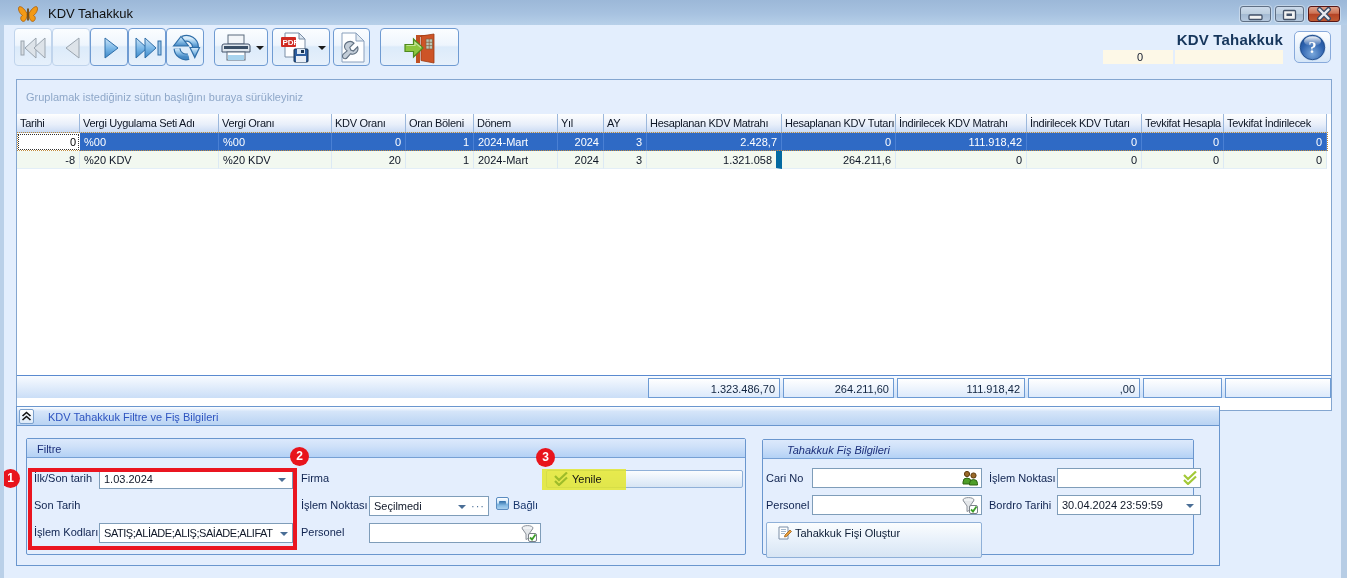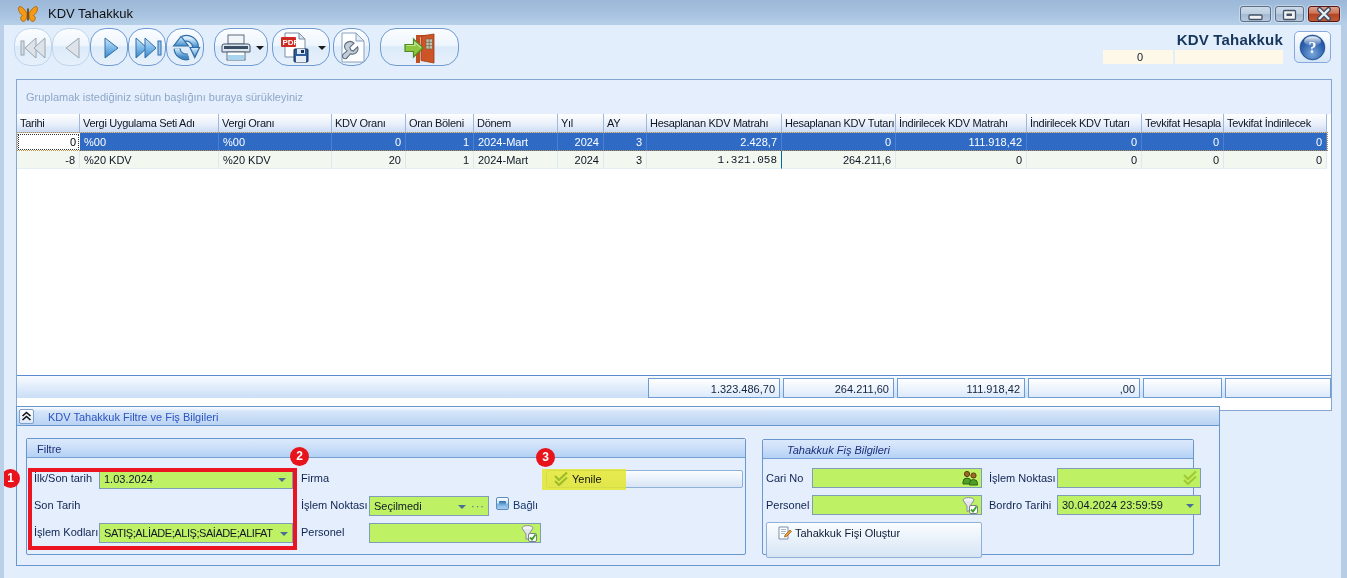--- a/index.html
+++ b/index.html
@@ -10,21 +10,21 @@
 
 
 #titlebar { position:absolute; top:0; left:0; width:1347px; height:25px;
   background:linear-gradient(#9cb8d8 0%, #a7c2e0 55%, #b7d0e9 100%); }
 #title-text { position:absolute; left:48px; top:6px; font-size:13px; color:#101010; }
 .capbtn { position:absolute; top:6px; height:16px; border:1px solid #5f6f84; border-radius:3px;
   background:linear-gradient(#ccdaeb 0%, #bccede 48%, #a4bad2 52%, #b6c9de 100%); box-shadow:0 0 0 1px rgba(255,255,255,0.35); }
 
 
 #toolbar { position:absolute; top:28px; left:0; width:1347px; height:44px; }
-.tbtn { position:absolute; top:0; height:38px; border-radius:16px; border:1px solid #6f9bd2;
+.tbtn { position:absolute; top:0; height:38px; border-radius:4px; border:1px solid #6f9bd2;
   background:linear-gradient(#fbfdff 0%, #eef5fd 45%, #dcebfa 50%, #e6f0fb 100%); }
 .tbtn.dis { border:1px solid #c0d4ec; }
 
 
 #grid { position:absolute; left:16px; top:79px; width:1316px; height:332px; background:#ffffff; border:1px solid #84a6d0; }
 #groupband { position:absolute; left:0; top:0; width:1314px; height:34px; background:#e4eefd; }
 #groupband div { position:absolute; left:9px; top:11px; color:#8ea7c8; }
 .hcell { position:absolute; top:34px; height:19px; background:linear-gradient(#fefefe 0%, #e8effa 55%, #ccdcf4 95%, #88aede 100%);
   border-right:1px solid #9cb8dc; color:#0d1524; padding:3px 0 0 3px; overflow:hidden; white-space:nowrap; letter-spacing:-0.3px; }
 .r1cell { position:absolute; top:53px; height:18px; background:#2f6ac5; color:#fff; padding-top:3px; overflow:hidden; white-space:nowrap; }
@@ -42,21 +42,21 @@
 #panel { position:absolute; left:16px; top:406px; width:1204px; height:160px; border:1px solid #6a96ce; background:#e4eefd; }
 #panel-hdr { position:absolute; left:0; top:0; width:1202px; height:19px;
   background:linear-gradient(#fbfdff 0%, #f0f6fe 8%, #d5e5f9 25%, #b9d3f3 100%); border-bottom:1px solid #6a96ce; }
 #panel-hdr span { position:absolute; left:31px; top:4px; color:#2e54c0; }
 #collapse { position:absolute; left:2px; top:2px; width:15px; height:15px; border:1px solid #7da2ce; border-radius:2px; background:linear-gradient(#fff, #dce9f8); text-align:center; }
 .group { position:absolute; border:1px solid #6a96ce; background:#e4eefd; border-radius:2px; }
 .group-hdr { position:absolute; left:0; top:0; width:100%; height:19px;
   background:linear-gradient(#dce9fc 0%, #cfe1f9 40%, #b3d1f5 100%); border-bottom:1px solid #76a0d4; }
 .group-hdr span { position:absolute; left:10px; top:4px; color:#1c2f7a; }
 .lbl { position:absolute; color:#0f2350; }
-.tbox { position:absolute; height:20px; background:#bef264; border:1px solid #7f9db9; padding:3px 0 0 4px; color:#101828; }
+.tbox { position:absolute; height:20px; background:#ffffff; border:1px solid #7f9db9; padding:3px 0 0 4px; color:#101828; }
 .ddarrow { position:absolute; width:0; height:0; border-left:4px solid transparent; border-right:4px solid transparent; border-top:4px solid #4a6e96; }
 .redrect { position:absolute; border:4px solid #ea1520; }
 .redcirc { position:absolute; width:19px; height:19px; border-radius:50%; background:#e8141c; color:#fff; font-weight:bold; font-size:12px; text-align:center; line-height:19px; }
 .btn { position:absolute; border:1px solid #8fb0d8; border-radius:2px;
   background:linear-gradient(#fbfdfe 0%, #eaf2fb 45%, #d7e5f4 100%); }
 </style>
 </head>
 <body>
 <div id="win">
   <div class="abs" style="left:0; top:25px; width:4px; height:553px; background:#bad0e8; z-index:50;"></div>
@@ -244,21 +244,21 @@
     <div class="abs" style="left:0; top:52px; width:1311px; height:19px; border:1px dotted #c08a38; pointer-events:none; z-index:5;"></div>
     <div id="row2">
         <div class="r2cell num" style="left:0px;width:63px;border-right:1px solid #dce9f4;">-8</div>
         <div class="r2cell txt" style="left:63px;width:139px;border-right:1px solid #dce9f4;">%20 KDV</div>
         <div class="r2cell txt" style="left:202px;width:113px;border-right:1px solid #dce9f4;">%20 KDV</div>
         <div class="r2cell num" style="left:315px;width:74px;border-right:1px solid #dce9f4;">20</div>
         <div class="r2cell num" style="left:389px;width:68px;border-right:1px solid #dce9f4;">1</div>
         <div class="r2cell txt" style="left:457px;width:84px;border-right:1px solid #dce9f4;">2024-Mart</div>
         <div class="r2cell num" style="left:541px;width:46px;border-right:1px solid #dce9f4;">2024</div>
         <div class="r2cell num" style="left:587px;width:43px;border-right:1px solid #dce9f4;">3</div>
-        <div class="r2cell num" style="left:630px;width:135px;border-right:1px solid #0369a1;font-family:Liberation Mono, monospace;">1.321.058</div>
+        <div class="r2cell num" style="left:630px;width:135px;border-right:6px solid #0369a1;">1.321.058</div>
         <div class="r2cell num" style="left:765px;width:114px;border-right:1px solid #dce9f4;">264.211,6</div>
         <div class="r2cell num" style="left:879px;width:131px;border-right:1px solid #dce9f4;">0</div>
         <div class="r2cell num" style="left:1010px;width:115px;border-right:1px solid #dce9f4;">0</div>
         <div class="r2cell num" style="left:1125px;width:82px;border-right:1px solid #dce9f4;">0</div>
         <div class="r2cell num" style="left:1207px;width:103px;border-right:1px solid #dce9f4;">0</div>
       </div>
     <div id="footband">
         <div class="fcell" style="left:631px;width:132px;">1.323.486,70</div>
         <div class="fcell" style="left:766px;width:111px;padding-left:36px;">264.211,60</div>
         <div class="fcell" style="left:880px;width:128px;">111.918,42</div>

